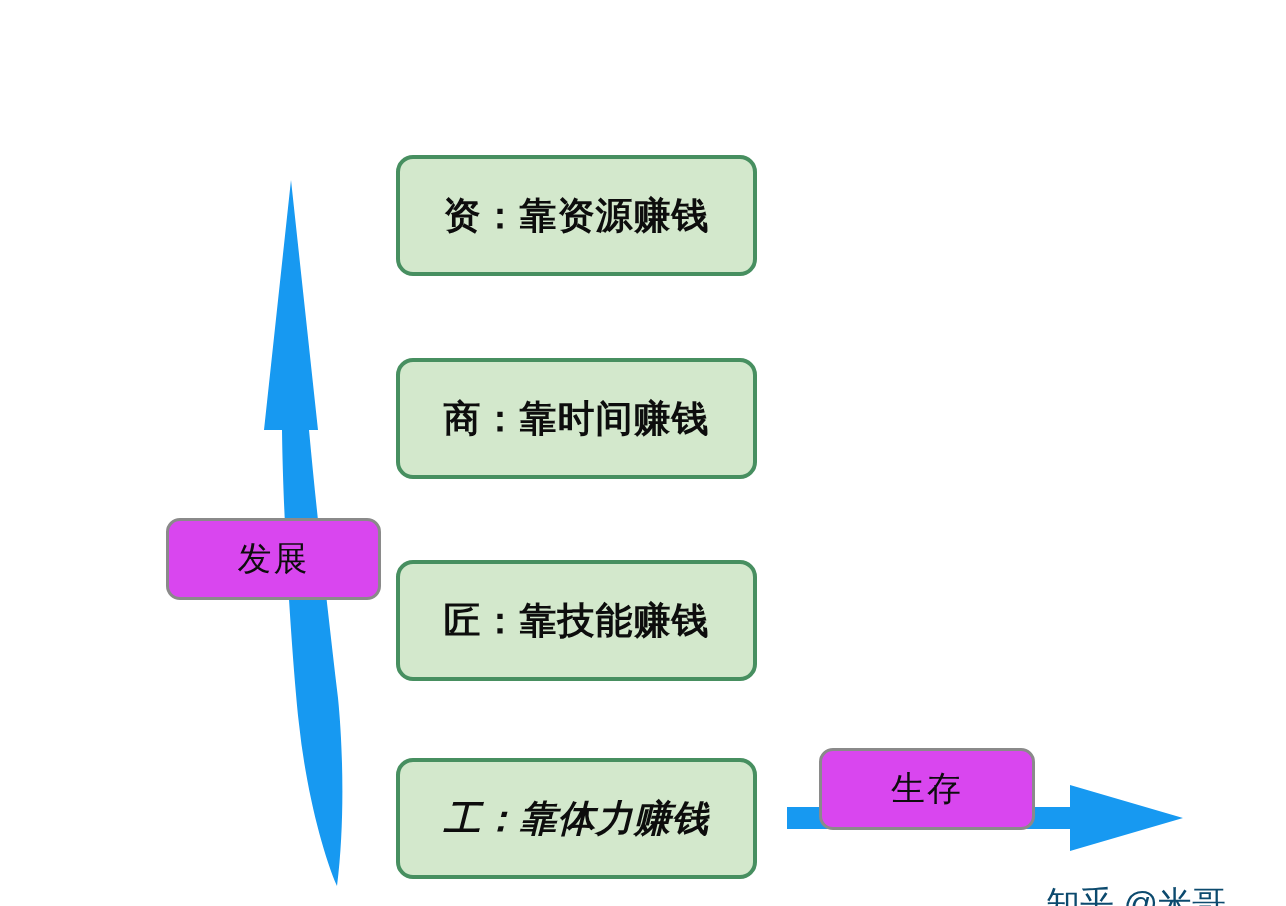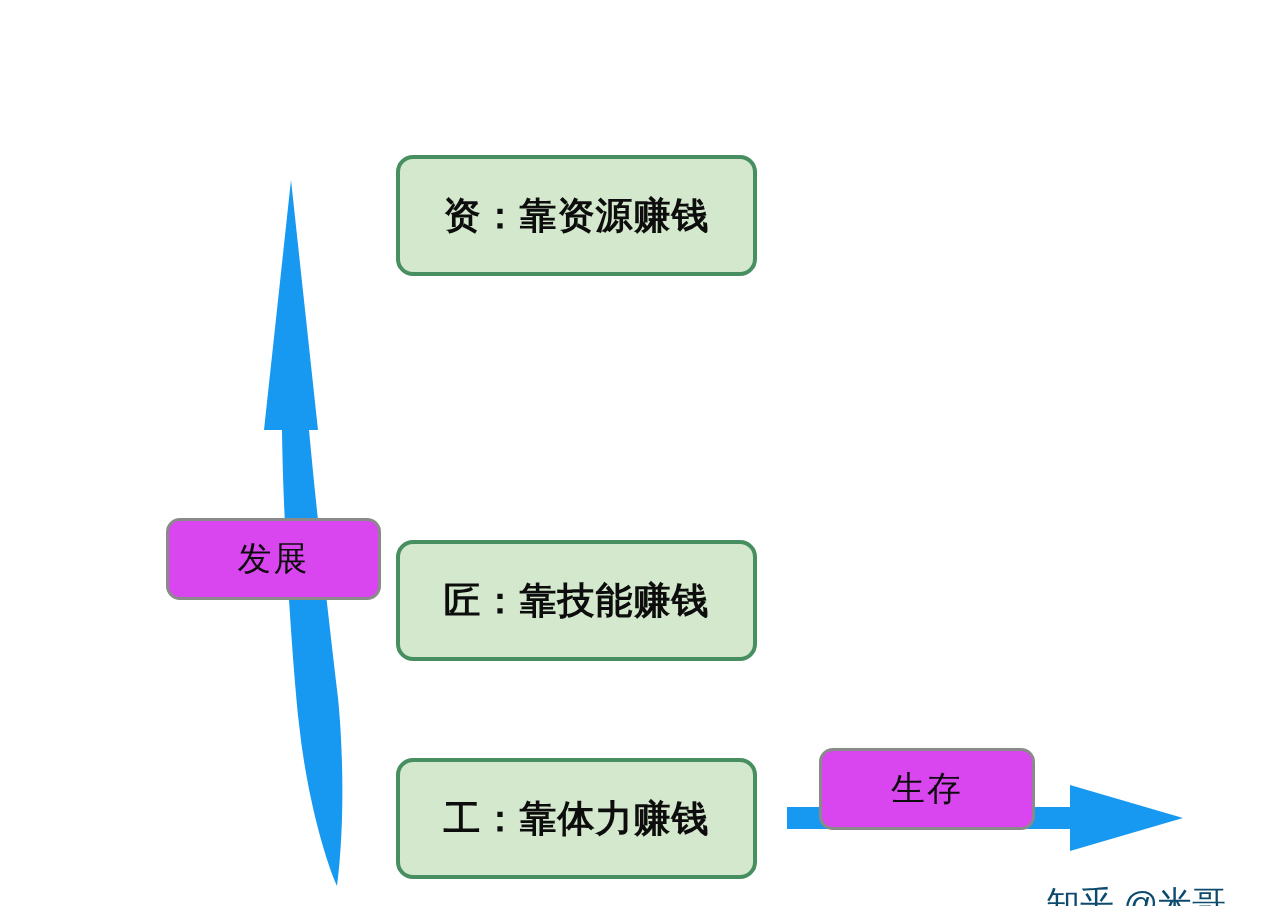--- a/index.html
+++ b/index.html
@@ -9,22 +9,22 @@
   }
   .arrows-layer{position:absolute;left:0;top:0;width:1286px;height:906px;z-index:1;}
   .level-box{
     position:absolute;left:396px;width:361px;height:121px;box-sizing:border-box;
     background:#d3e8cc;border:4px solid #478f60;border-radius:17px;
     display:flex;align-items:center;justify-content:center;
     font-size:37px;font-weight:700;color:#0d0d0d;letter-spacing:1px;z-index:2;
   }
   .level-1{top:107px;}
   .level-2{top:310px;}
-  .level-3{top:492px;}
-  .level-4{top:710px;}
+  .level-3{top:512px;}
+  .level-4{top:710px;font-style:italic;}
   .axis-box{
     position:absolute;box-sizing:border-box;background:#d946ef;border:3px solid #8a8a8a;
     border-radius:14px;display:flex;align-items:center;justify-content:center;
     font-size:34px;font-weight:400;color:#0d0d0d;letter-spacing:2px;z-index:3;
   }
   .axis-develop{left:166px;top:470px;width:215px;height:82px;}
   .axis-survive{left:819px;top:700px;width:216px;height:82px;}
   .watermark{
     position:absolute;left:1046px;top:833px;width:230px;z-index:4;
     font-size:34px;color:#0c4a6e;font-weight:400;white-space:nowrap;
@@ -46,20 +46,23 @@
              C 292 612 283 470 282 382
              L 264 382 Z" fill="#1799f1"></path>
 
     <path d="M 787 759 L 1070 759 L 1070 737 L 1183 770 L 1070 803 L 1070 781 L 787 781 Z" fill="#1799f1"></path>
   </svg>
 
   <div class="level-box level-1">
     <span>资：靠资源赚钱</span>
   </div>
 
+  <div class="level-box level-2">
+    <span>商：靠时间赚钱</span>
+  </div>
 
   <div class="level-box level-3">
     <span>匠：靠技能赚钱</span>
   </div>
 
   <div class="level-box level-4">
     <span>工：靠体力赚钱</span>
   </div>
 
   <div class="axis-box axis-develop">

